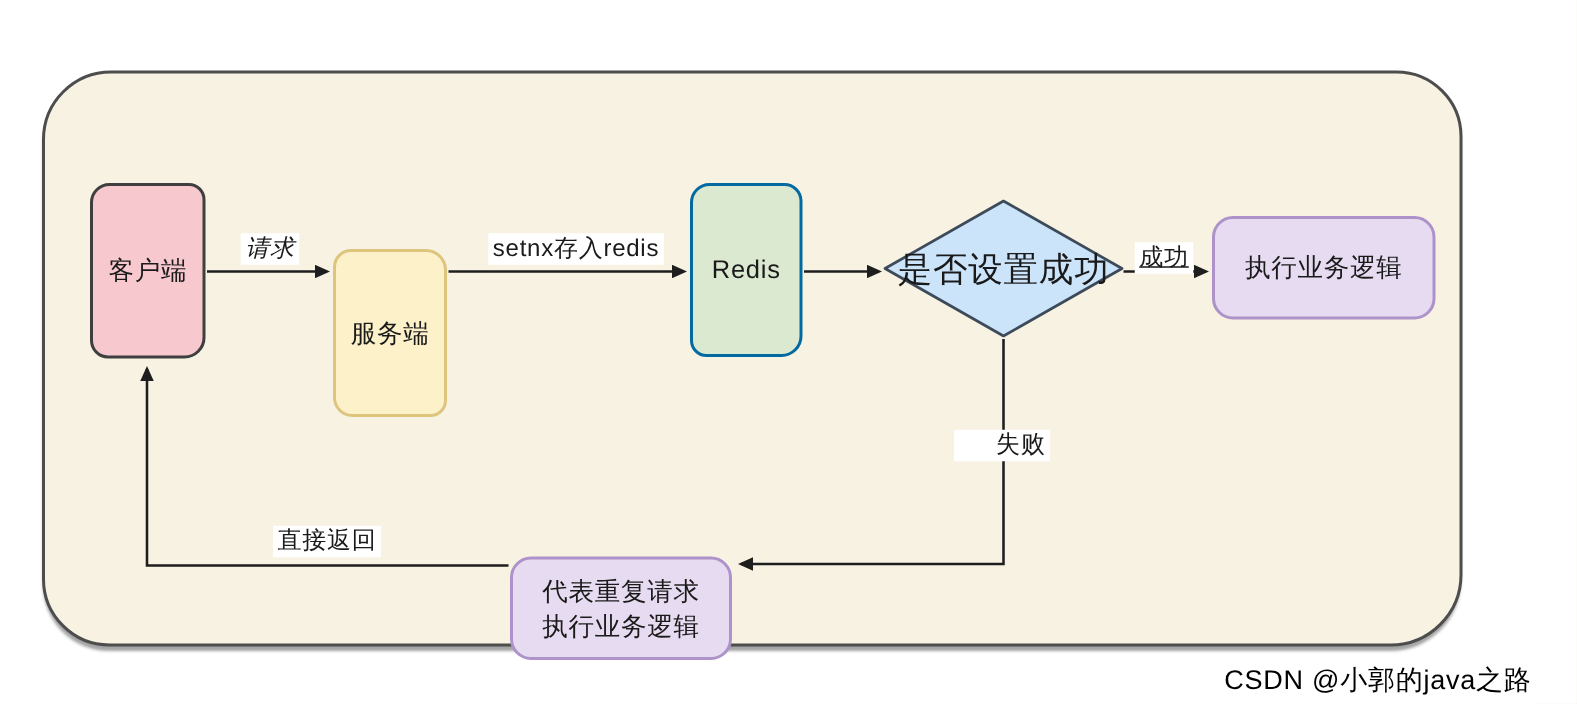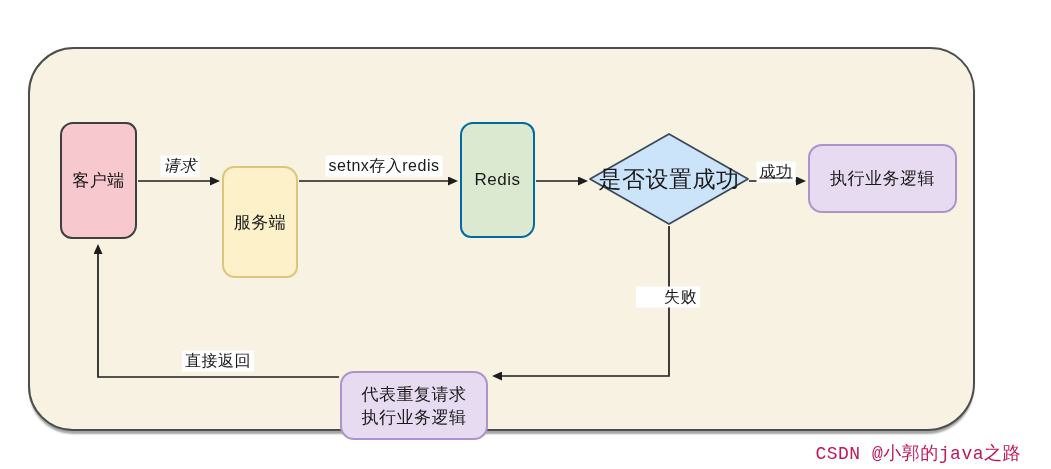--- a/index.html
+++ b/index.html
@@ -28,21 +28,21 @@
     position:absolute;transform:translate(-50%,-50%);
     background:#ffffff;padding:0 3px;font-size:16px;white-space:nowrap;letter-spacing:.5px;
   }
   .lbl-request{left:180px;top:166px;font-style:italic;}
   .lbl-setnx{left:384px;top:166px;text-align:center;}
   .lbl-success{left:776px;top:172px;text-decoration:underline;}
   .lbl-fail{left:668px;top:297px;padding-left:28px;}
   .lbl-return{left:218px;top:361px;}
   svg.wires{position:absolute;left:0;top:0;width:1051px;height:469px;pointer-events:none;}
   .watermark{
-    position:absolute;right:4px;top:441px;font-size:18px;color:#be185d;letter-spacing:.5px;font-family:Liberation Mono, monospace;
+    position:absolute;right:4px;top:441px;font-size:18px;color:#000000;letter-spacing:.5px;
   }
 </style>
 </head>
 <body>
 
 <div class="stage">
 
   <div class="board"></div>
 
   <svg class="wires" viewBox="0 0 1051 469">

